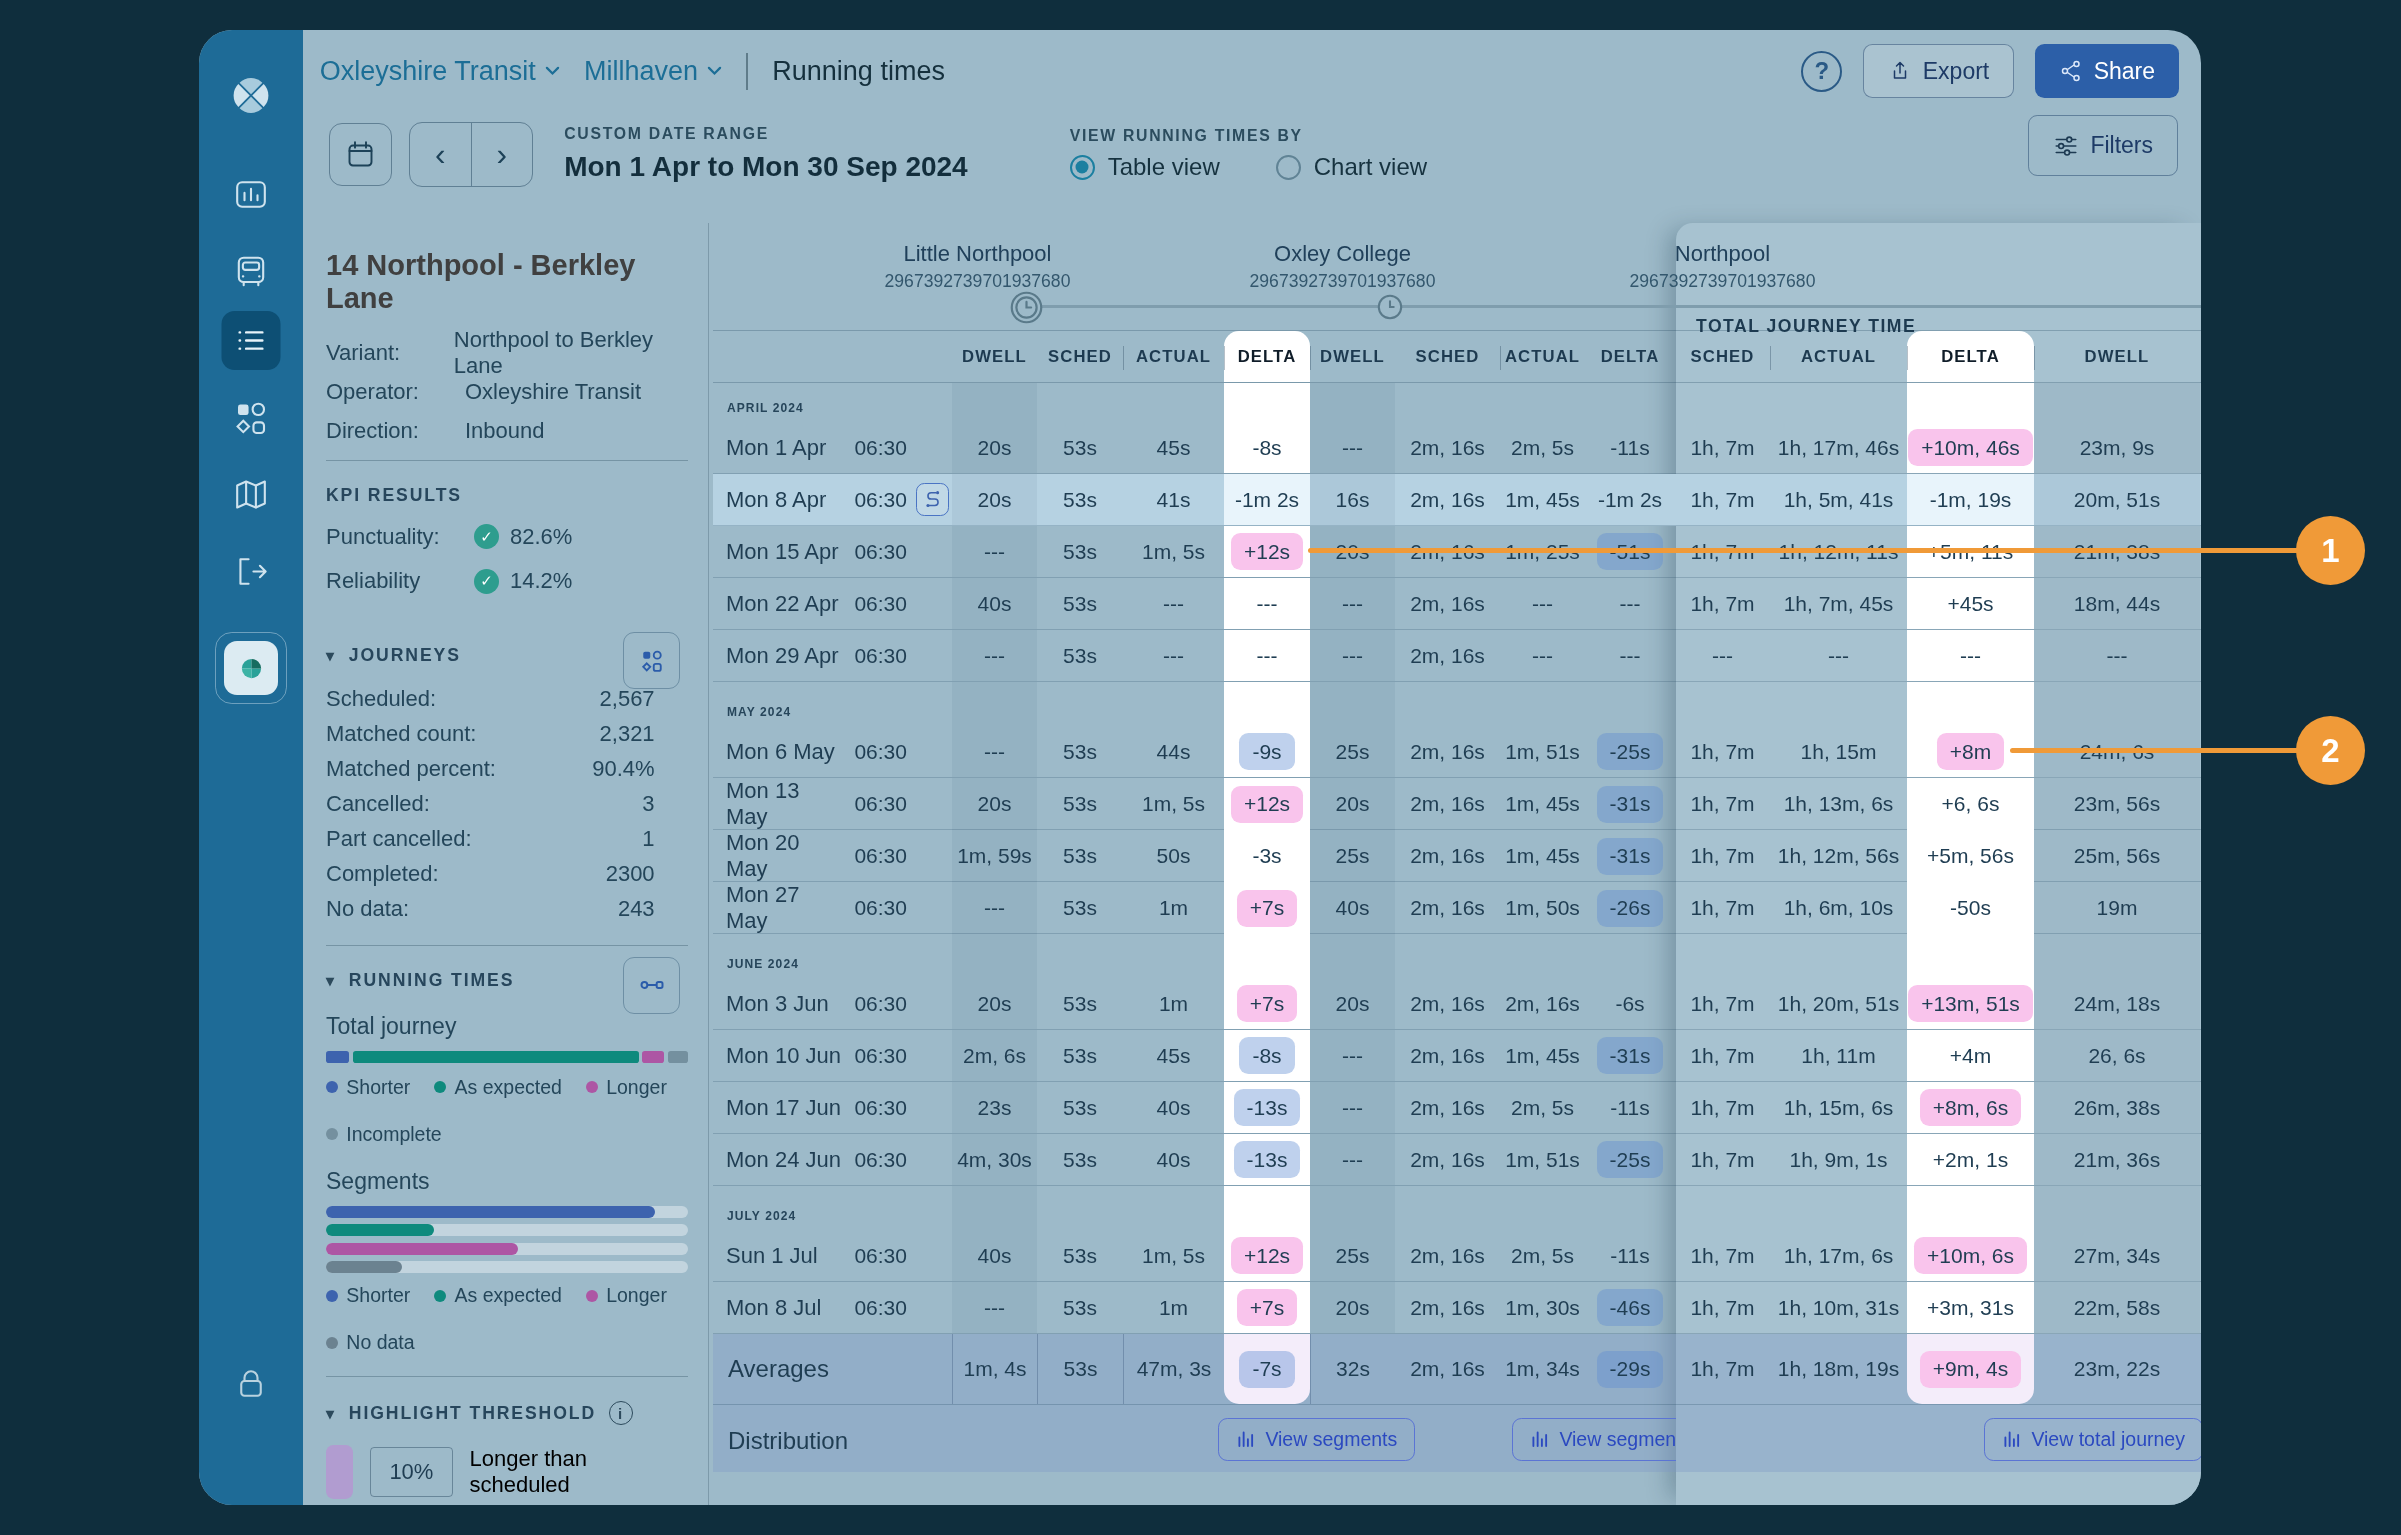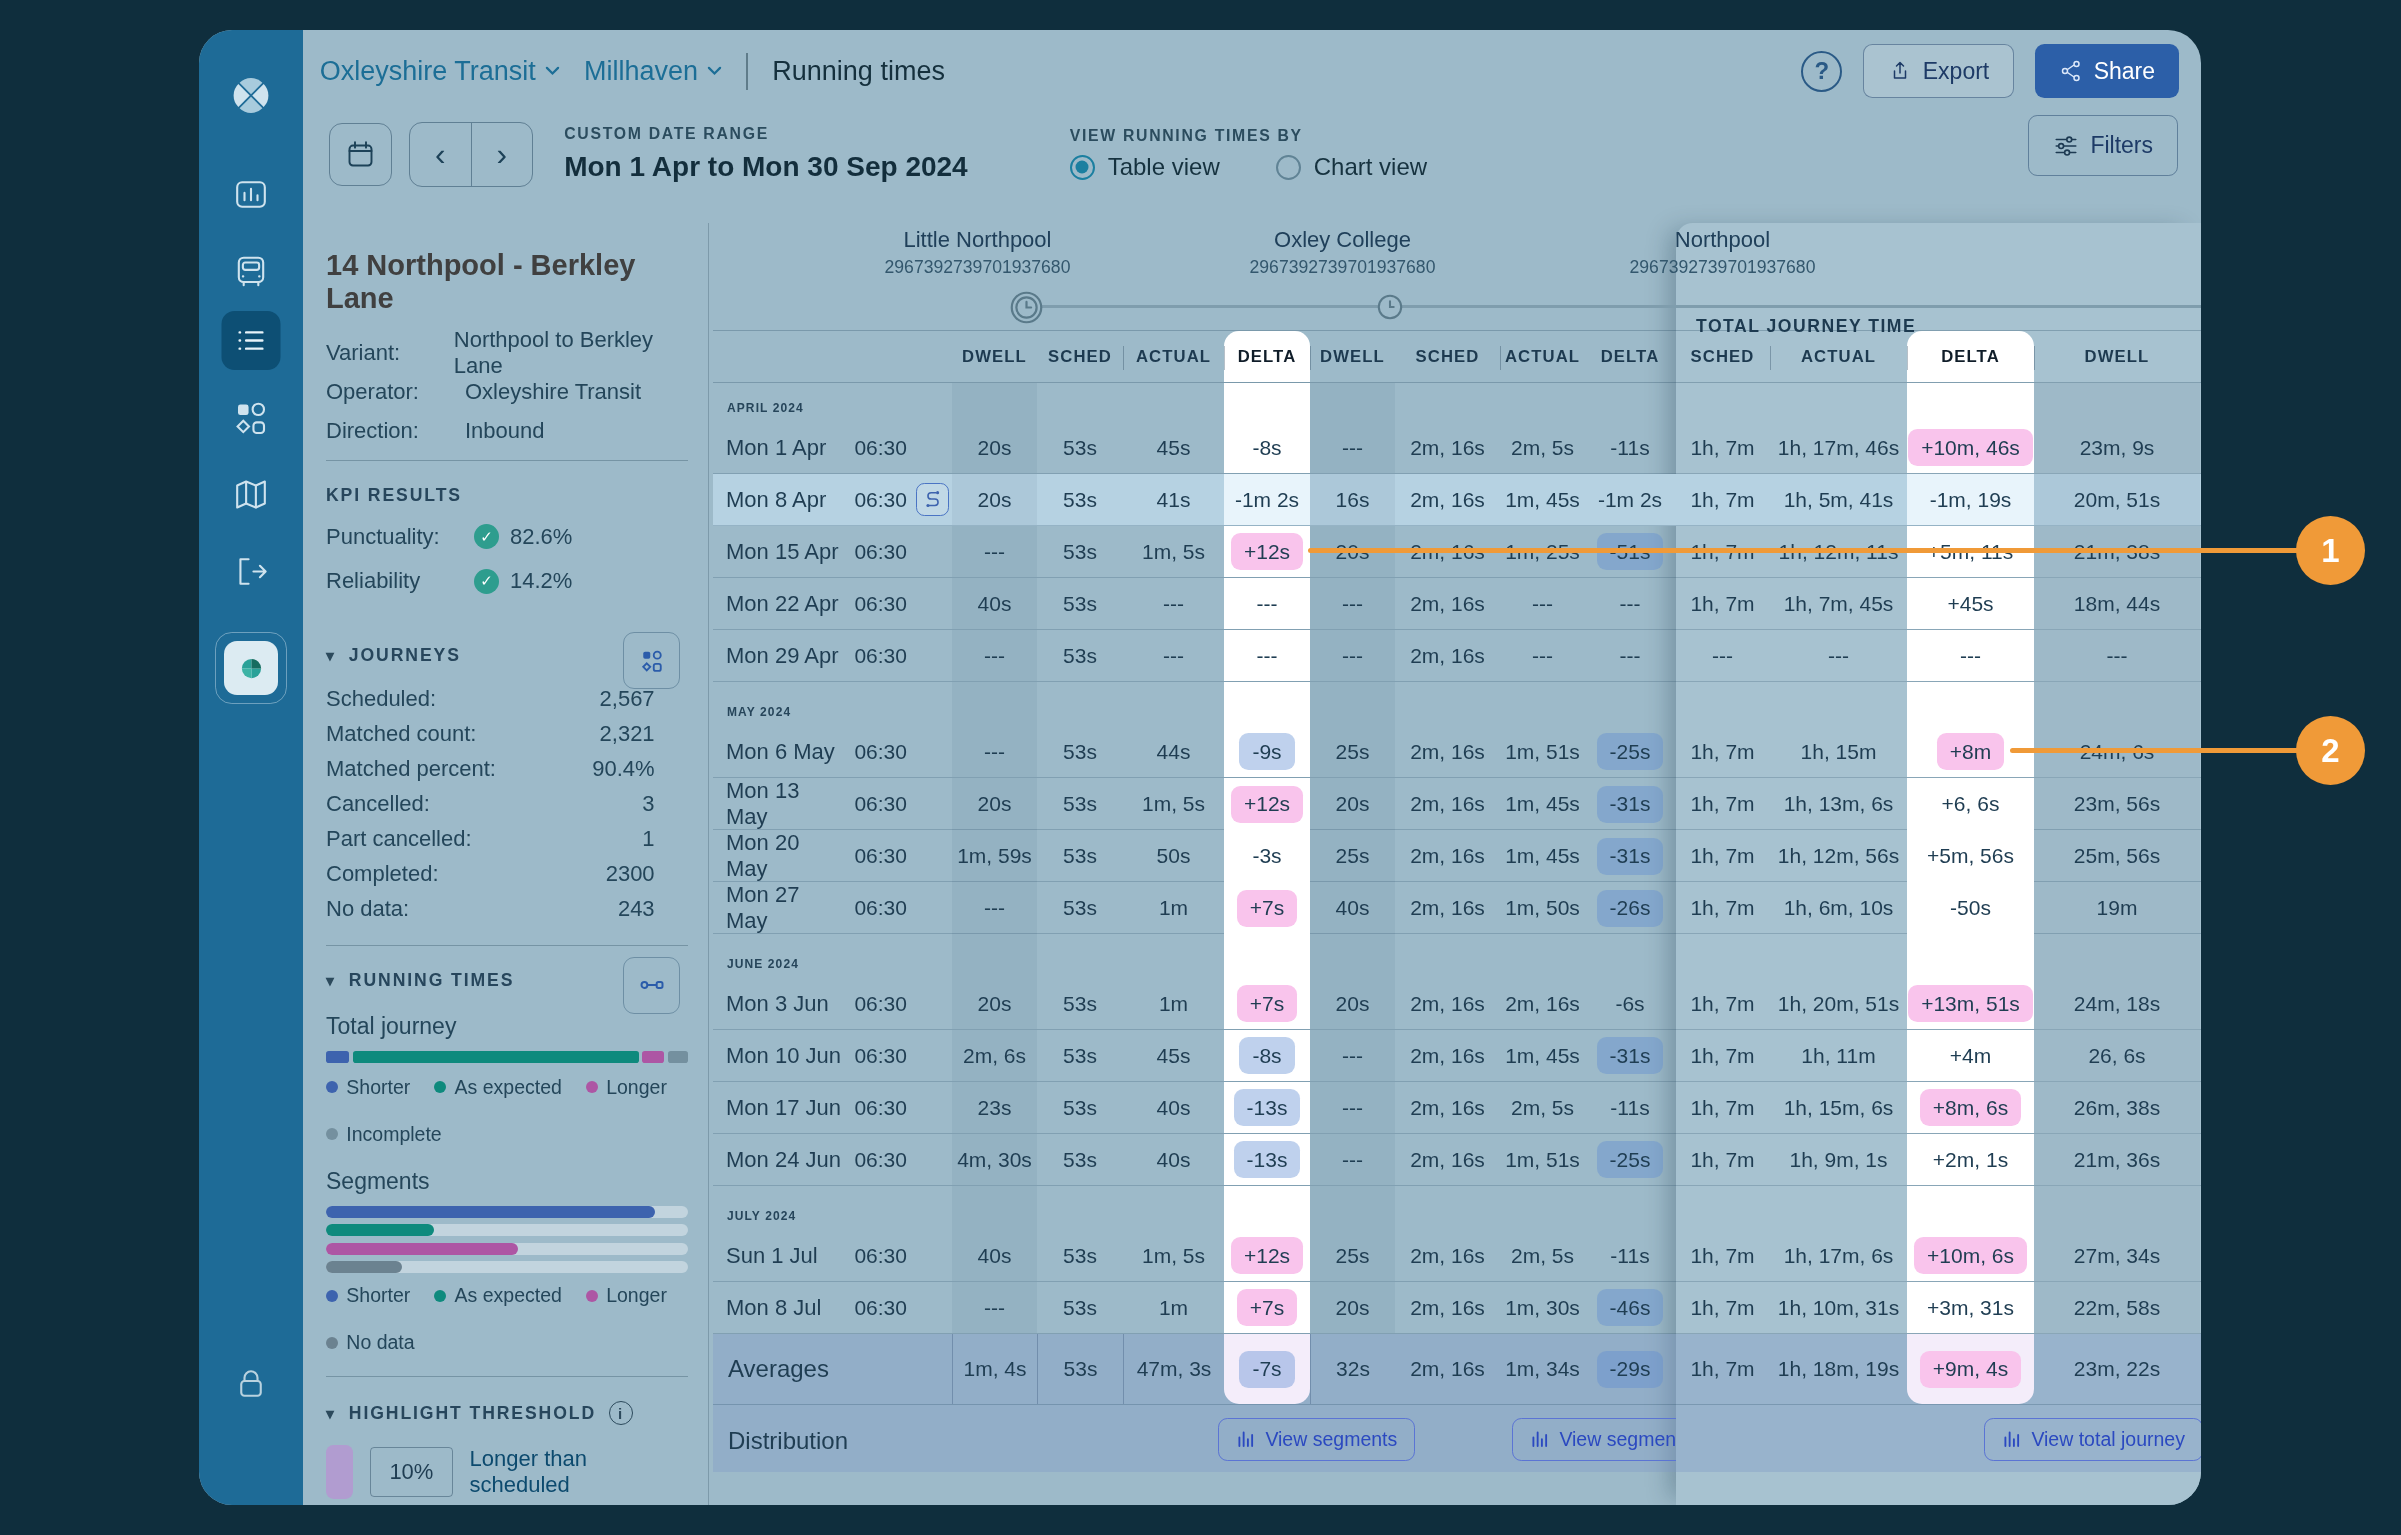--- a/index.html
+++ b/index.html
@@ -81,35 +81,35 @@
   .tj-bar .seg { border-radius:2.8px; }
   .legend { display:flex; gap:24px; margin-top:13px; flex-wrap:wrap; }
   .leg-item { display:flex; align-items:center; gap:8.3px; font-size:19.5px; color:#24465a; }
   .leg-dot { width:12px; height:12px; border-radius:50%; }
   .seg-track { height:12px; background:#c2d4de; border-radius:6.5px; margin-top:6.5px; }
   .seg-fill { height:12px; border-radius:6.5px; }
   .thr-row { display:flex; align-items:center; gap:16.7px; margin-top:20.4px; }
   .thr-swatch { width:28px; height:54px; border-radius:7.4px; }
   .thr-input { width:85px; height:50px; border:1.4px solid rgba(40,70,95,.45); border-radius:4px;
                display:flex; align-items:center; justify-content:center; font-size:22px; color:#1f3d52; background:transparent; }
-  .thr-label { font-size:22px; color:#0c4a6e; }
+  .thr-label { font-size:22px; color:#000000; }
   .info-i { width:24px; height:24px; border:1.9px solid #2c4a5c; border-radius:50%; font-size:15px; font-weight:bold;
             display:inline-flex; align-items:center; justify-content:center; color:#2c4a5c; font-style:normal; }
 
   
   .twrap { position:absolute; left:410px; top:193px; width:1488px; height:1282px; }
   .tjt-panel { position:absolute; left:963px; top:0; bottom:0; width:525px; background:#a7c2d0;
                border-radius:16.7px 0 0 0; box-shadow:-13px 0 24px -7.4px rgba(8,35,55,.28); z-index:1; }
   .tjt-label { position:absolute; left:983px; top:93px; z-index:3; font-size:17.6px; font-weight:bold;
                letter-spacing:1.5px; color:#1d3a50; }
   .tgrid { display:grid; grid-template-columns:134px 105px 85px 86px 101px 86px 85px 105px 85px 90px 95px 137px 127px 166px; }
   .tmain { position:relative; z-index:2; }
 
   .thead-top { position:relative; height:107px; }
-  .station { position:absolute; width:315px; text-align:center; top:4px; }
+  .station { position:absolute; width:315px; text-align:center; top:18px; }
   .station .st-name { font-size:22px; color:#20405a; }
   .station .st-id { font-size:17.6px; color:#33576d; margin-top:3.7px; }
   .station.under { z-index:0; }
   .timeline { position:absolute; left:313px; right:0; top:82px; height:2.8px; background:#7f9dad; z-index:0; }
   .clock { position:absolute; top:67px; z-index:0; }
 
   .hrow { height:53px; border-top:0.9px solid rgba(32,70,95,.28); border-bottom:0.9px solid rgba(32,70,95,.28); }
   .hcell { display:flex; align-items:center; justify-content:center; font-size:16.7px; font-weight:bold;
            letter-spacing:1.1px; color:#1d3a50; position:relative; }
   .hcell.sep::before { content:""; position:absolute; left:0; top:15px; height:24px; width:0.9px; background:rgba(30,60,85,.32); }

